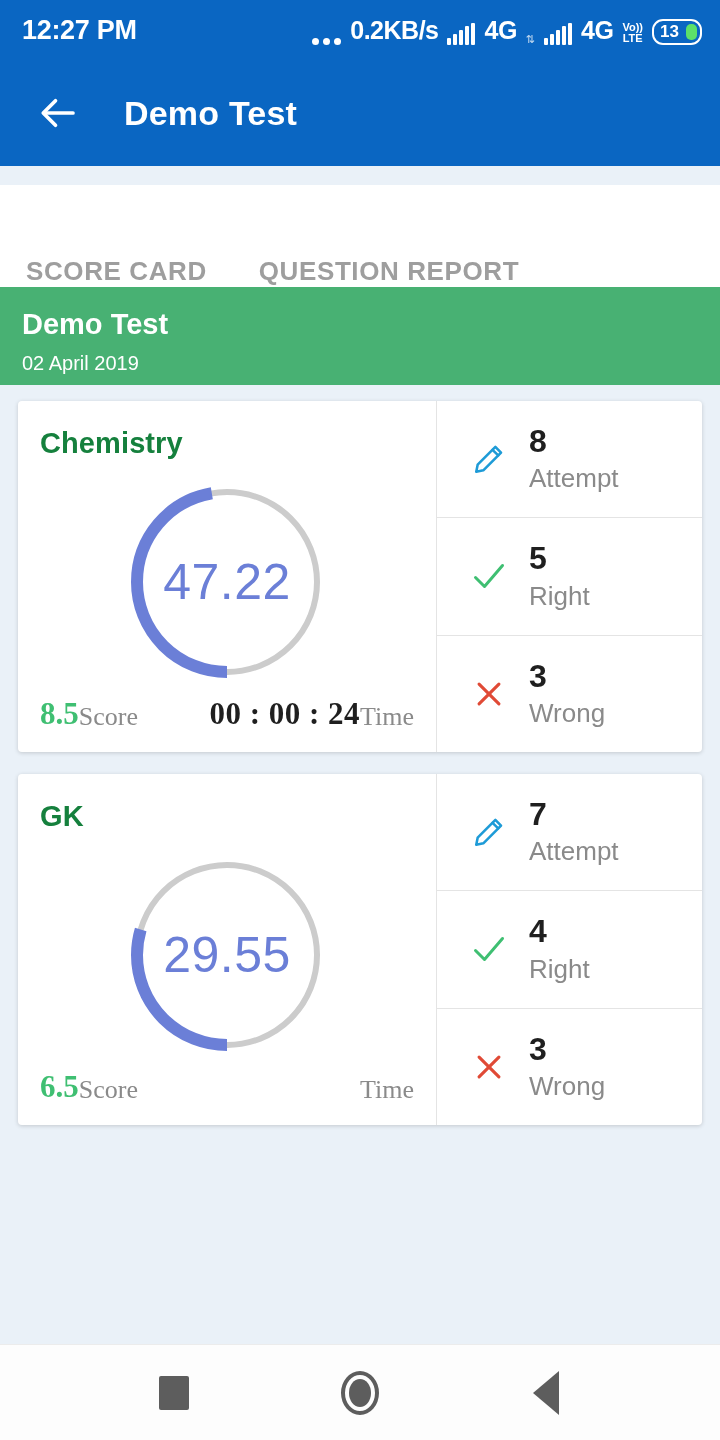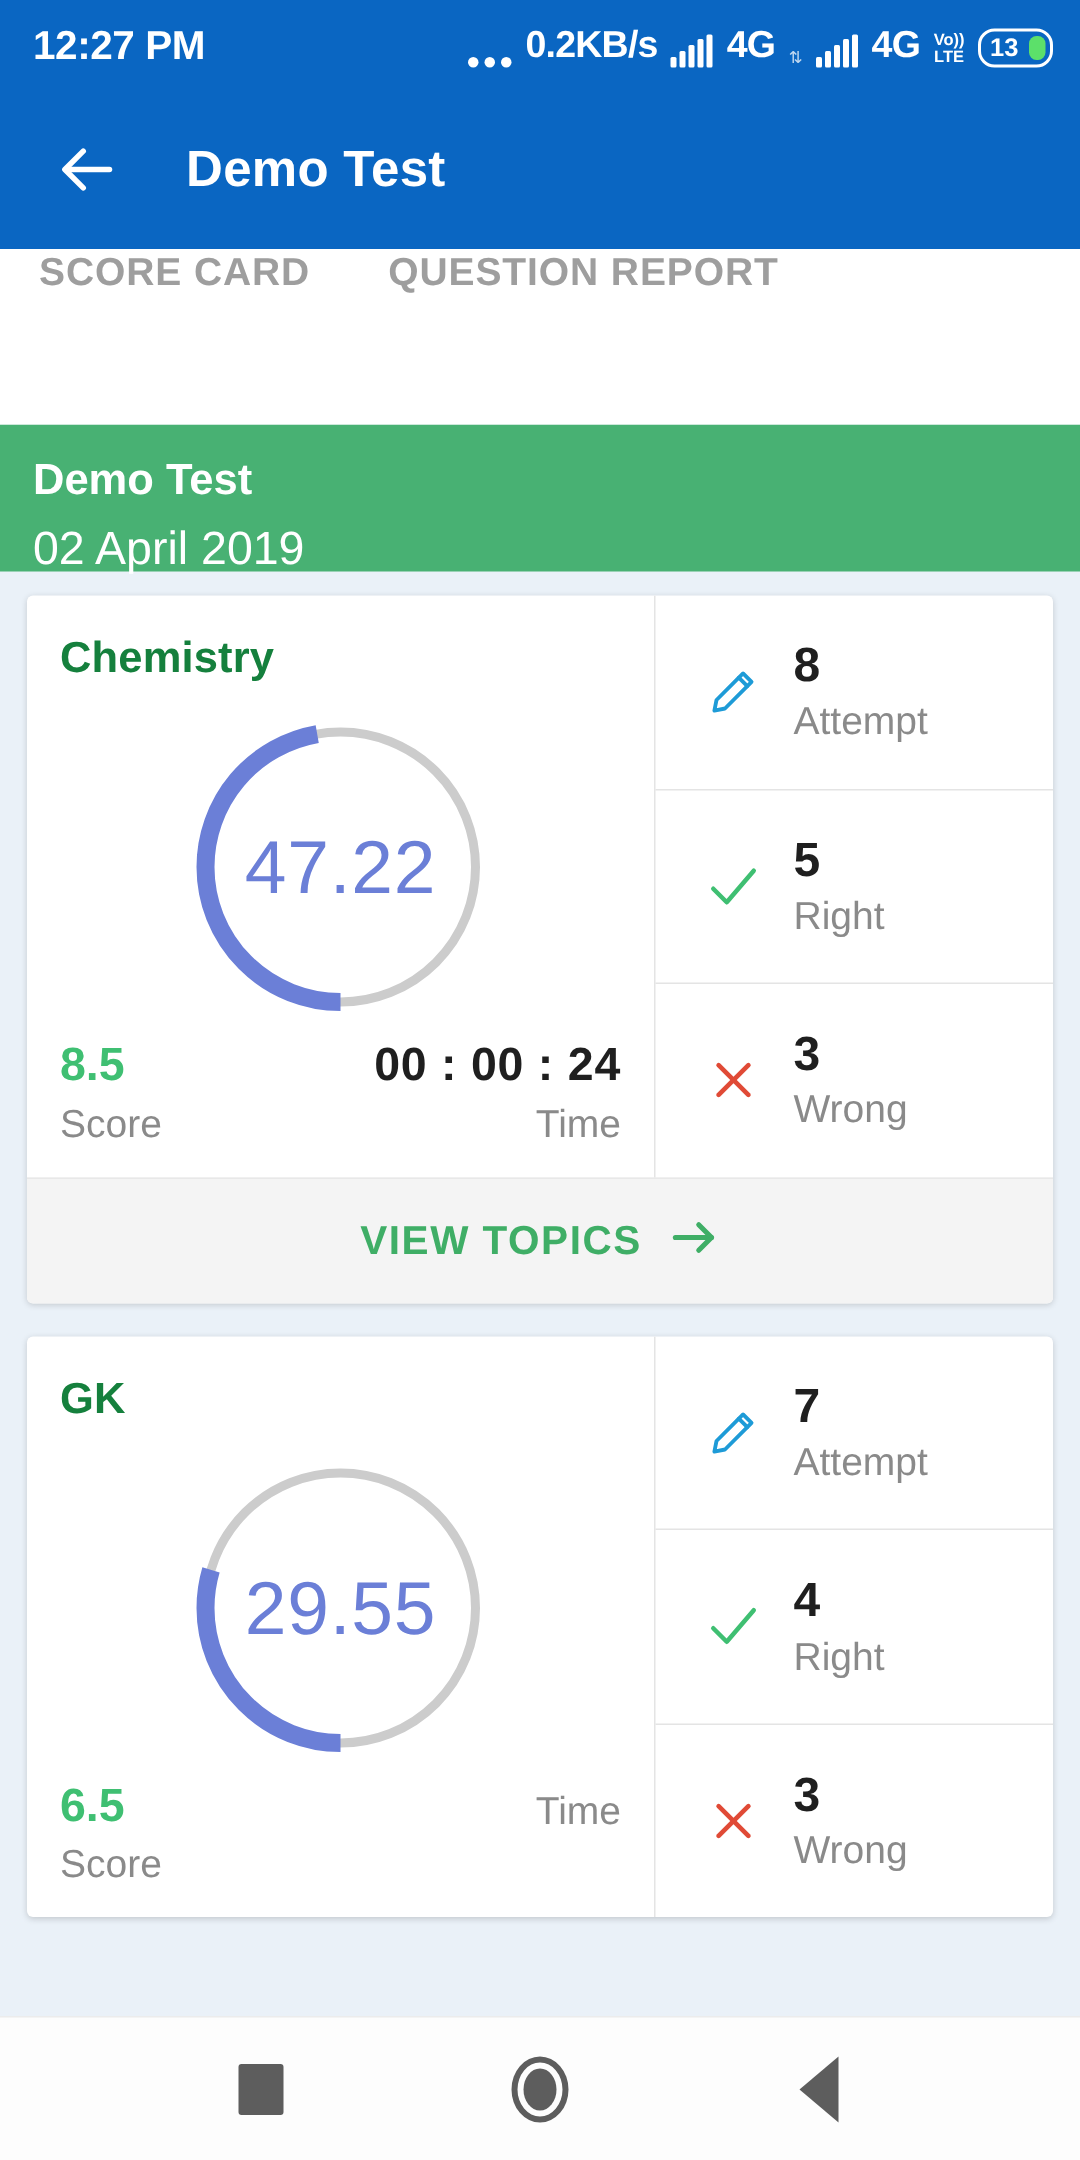--- a/index.html
+++ b/index.html
@@ -43,41 +43,41 @@
   
   .app-bar {
     height:106px; background:#0A66C2; color:#fff;
     display:flex; align-items:center; padding-left:38px; gap:44px;
   }
   .back-arrow { width:42px; height:42px; cursor:pointer; }
   .app-title { font-size:34px; font-weight:bold; letter-spacing:.2px; }
 
   
   .tabs {
-    height:117px; background:#ffffff; display:flex; align-items:flex-start;
-    white-space:nowrap; overflow:hidden; position:relative;
+    height:102px; background:#ffffff; display:flex; align-items:flex-end;
+    white-space:nowrap; overflow:hidden; position:relative;margin-top:19px;
   }
   .tab {
     display:flex; align-items:center; justify-content:center;
     font-size:26px; font-weight:bold; color:#9e9e9e;
     letter-spacing:.6px; padding:0 26px; position:relative; cursor:pointer;
   }
   .tab.active { color:#0A66C2; }
   .tab.active::after {
     content:""; position:absolute; left:0; right:0; bottom:0;
     height:6px; background:#0A66C2;
   }
 
   
   .banner {
     background:#48B173; color:#fff; padding:20px 0 22px 22px;
     height:98px;
   }
   .banner-title { font-size:29px; font-weight:bold; line-height:1.2; }
-  .banner-date { font-size:31px; margin-top:10px; font-weight:normal; }
+  .banner-date { font-size:20px; margin-top:10px; font-weight:normal; }
 
   
   .scroll { padding:16px 18px 0 18px; }
 
   .card {
     background:#fff; border-radius:4px; margin-bottom:22px;
     box-shadow:0 1px 4px rgba(0,0,0,.17);
     overflow:hidden;
   }
   .card-body { display:flex; align-items:stretch; }
@@ -87,21 +87,21 @@
     font-size:29px; font-weight:bold; color:#15803d; letter-spacing:.1px;
   }
   .gauge-wrap { display:flex; justify-content:center; margin:22px 0 12px 0; }
   .gauge { position:relative; width:200px; height:200px; }
   .gauge svg { display:block; transform:rotate(-90deg); }
   .gauge-label {
     position:absolute; inset:0; display:flex; align-items:center; justify-content:center;
     font-size:50px; color:#6B7FD7; font-weight:normal; letter-spacing:.5px;
   }
   .meta-row { display:flex; justify-content:space-between; align-items:flex-start; margin-top:14px; }
-  .meta-col { display:flex; flex-direction:column; }
+  .meta-col { display:flex; flex-direction:row;font-family:Liberation Serif, serif; }
   .meta-col.right { align-items:flex-end; }
   .meta-value { font-size:31px; font-weight:bold; line-height:1.15; }
   .meta-value.score { color:#3FBF72; }
   .meta-value.time { color:#1f1f1f; letter-spacing:.5px; }
   .meta-label { font-size:26px; color:#8a8a8a; margin-top:6px;text-align:center; }
 
   .card-right {
     flex:0 0 266px; border-left:1px solid #e4e4e4;
     display:flex; flex-direction:column;
   }
@@ -258,29 +258,20 @@
                 <line x1="19" y1="5" x2="5" y2="19"></line>
               </svg>
             </span>
             <span class="stat-text">
               <span class="stat-value">3</span>
               <span class="stat-label">Wrong</span>
             </span>
           </div>
         </div>
       </div>
-      <div class="card-footer">
-        <span class="footer-text">VIEW TOPICS</span>
-        <span>
-          <svg viewBox="0 0 24 24" width="34" height="34" fill="none" stroke="#3FAE66" stroke-width="2.4" stroke-linecap="round" stroke-linejoin="round">
-            <line x1="3" y1="12" x2="20" y2="12"></line>
-            <polyline points="14,6 20,12 14,18"></polyline>
-          </svg>
-        </span>
-      </div>
     </div>
 
     <div class="card">
       <div class="card-body">
         <div class="card-left">
           <div class="subject-name">GK</div>
           <div class="gauge-wrap">
             <div class="gauge">
               <svg width="200" height="200" viewBox="0 0 200 200">
                 <circle cx="100" cy="100" r="90" fill="none" stroke="#cccccc" stroke-width="6"></circle>

